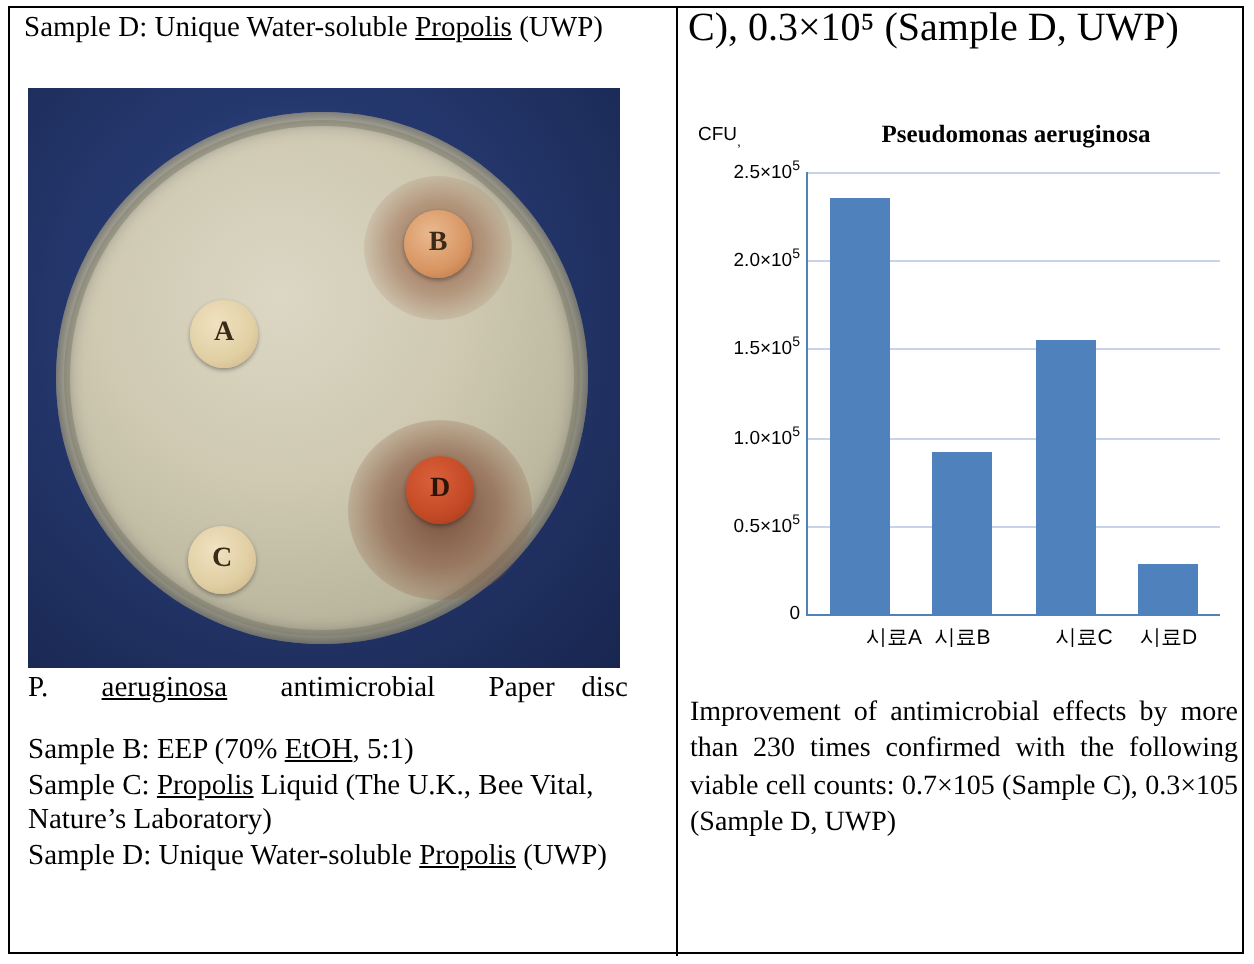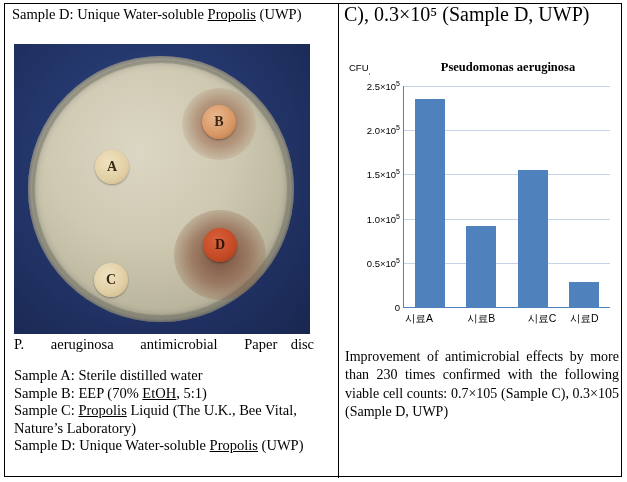--- a/index.html
+++ b/index.html
@@ -126,21 +126,21 @@
   .caption {
     position: absolute;
     left: 9px;
     top: 332px;
     width: 300px;
     font-size: 14.5px;
     line-height: 17px;
     text-align: justify;
     text-align-last: justify;
   }
-  .caption .u2 { }
+  .caption .u2 { text-decoration: underline; }
   .left-list {
     position: absolute;
     left: 9px;
     top: 363px;
     width: 316px;
     font-size: 14.5px;
     line-height: 17.6px;
   }
   .left-list div { white-space: nowrap; }
   .left-list div.wrapline { white-space: normal; }
@@ -258,21 +258,20 @@
       <div class="halo halo-d"></div>
       <div class="disc disc-a">A</div>
       <div class="disc disc-b">B</div>
       <div class="disc disc-c">C</div>
       <div class="disc disc-d">D</div>
     </div>
 
     <div class="caption">P. &nbsp;<span class="u2">aeruginosa</span>&nbsp; antimicrobial&nbsp; Paper disc</div>
 
     <div class="left-list">
-      <div>Sample A: Sterile distilled water</div>
       <div>Sample B: EEP (70% <span class="u">EtOH</span>, 5:1)</div>
       <div class="wrapline">Sample C: <span class="u">Propolis</span> Liquid (The U.K., Bee Vital, Nature’s Laboratory)</div>
       <div class="wrapline">Sample D: Unique Water-soluble <span class="u">Propolis</span> (UWP)</div>
     </div>
   </div>
 
   <div class="right-col">
     <div class="right-top">C), 0.3×10⁵ (Sample D, UWP)</div>
 
     <div class="chart-box">
@@ -284,21 +283,21 @@
           <div class="ytick" style="top: 176.8px;">0.5×10<sup>5</sup></div>
           <div class="gridline" style="top: 132.6px;"></div>
           <div class="ytick" style="top: 132.6px;">1.0×10<sup>5</sup></div>
           <div class="gridline" style="top: 88.4px;"></div>
           <div class="ytick" style="top: 88.4px;">1.5×10<sup>5</sup></div>
           <div class="gridline" style="top: 44.2px;"></div>
           <div class="ytick" style="top: 44.2px;">2.0×10<sup>5</sup></div>
           <div class="gridline" style="top: 0px;"></div>
           <div class="ytick" style="top: 0px;">2.5×10<sup>5</sup></div>
           <div class="bar" style="left: 10.75px; width: 30px; height: 207.74px; background: rgb(79, 129, 189);"></div>
-          <div class="xtick" style="left: 15px;">시료A</div>
+          <div class="xtick" style="left: 43px;">시료A</div>
           <div class="bar" style="left: 62.25px; width: 30px; height: 81.328px; background: rgb(79, 129, 189);"></div>
           <div class="xtick" style="left: 77.25px;">시료B</div>
           <div class="bar" style="left: 113.75px; width: 30px; height: 137.02px; background: rgb(79, 129, 189);"></div>
           <div class="xtick" style="left: 138px;">시료C</div>
           <div class="bar" style="left: 165.25px; width: 30px; height: 24.752px; background: rgb(79, 129, 189);"></div>
           <div class="xtick" style="left: 180.25px;">시료D</div>
         </div>
     </div>
 
     <div class="right-bottom">

